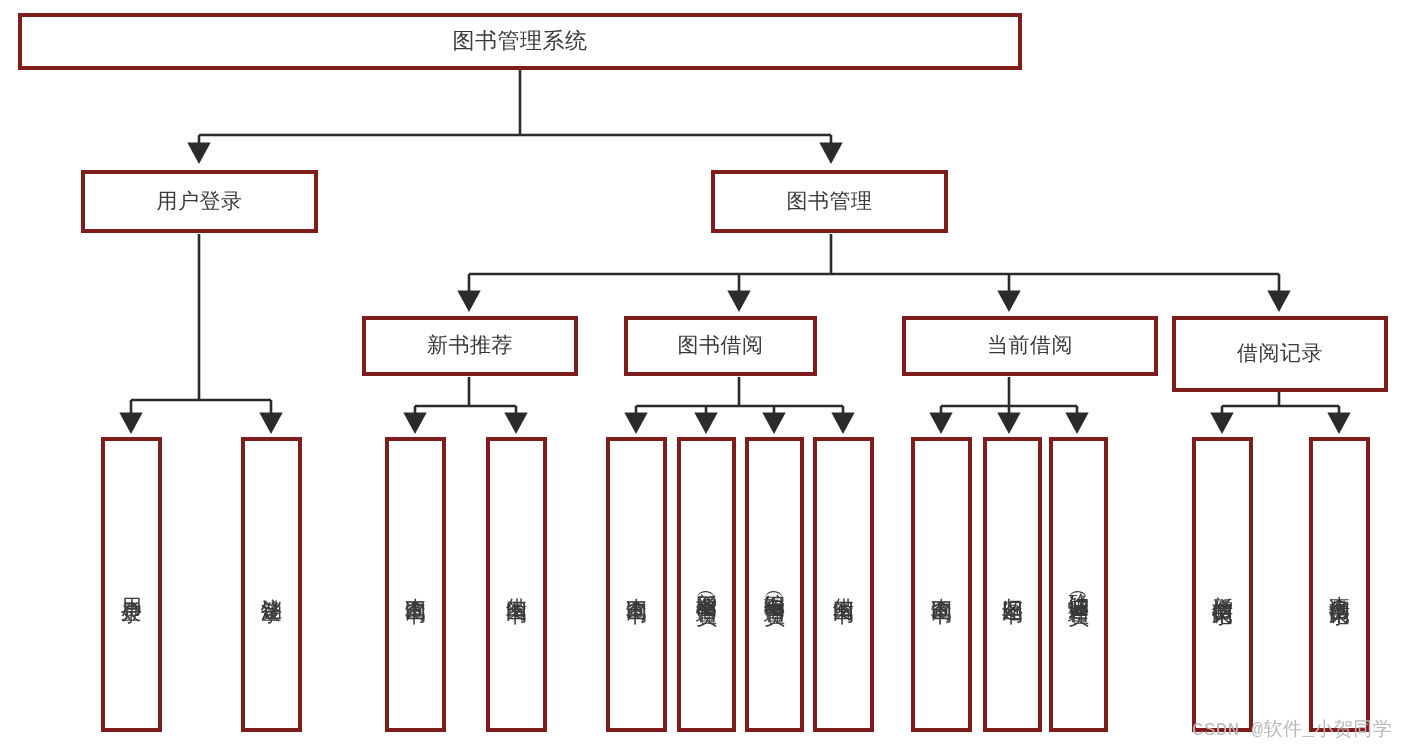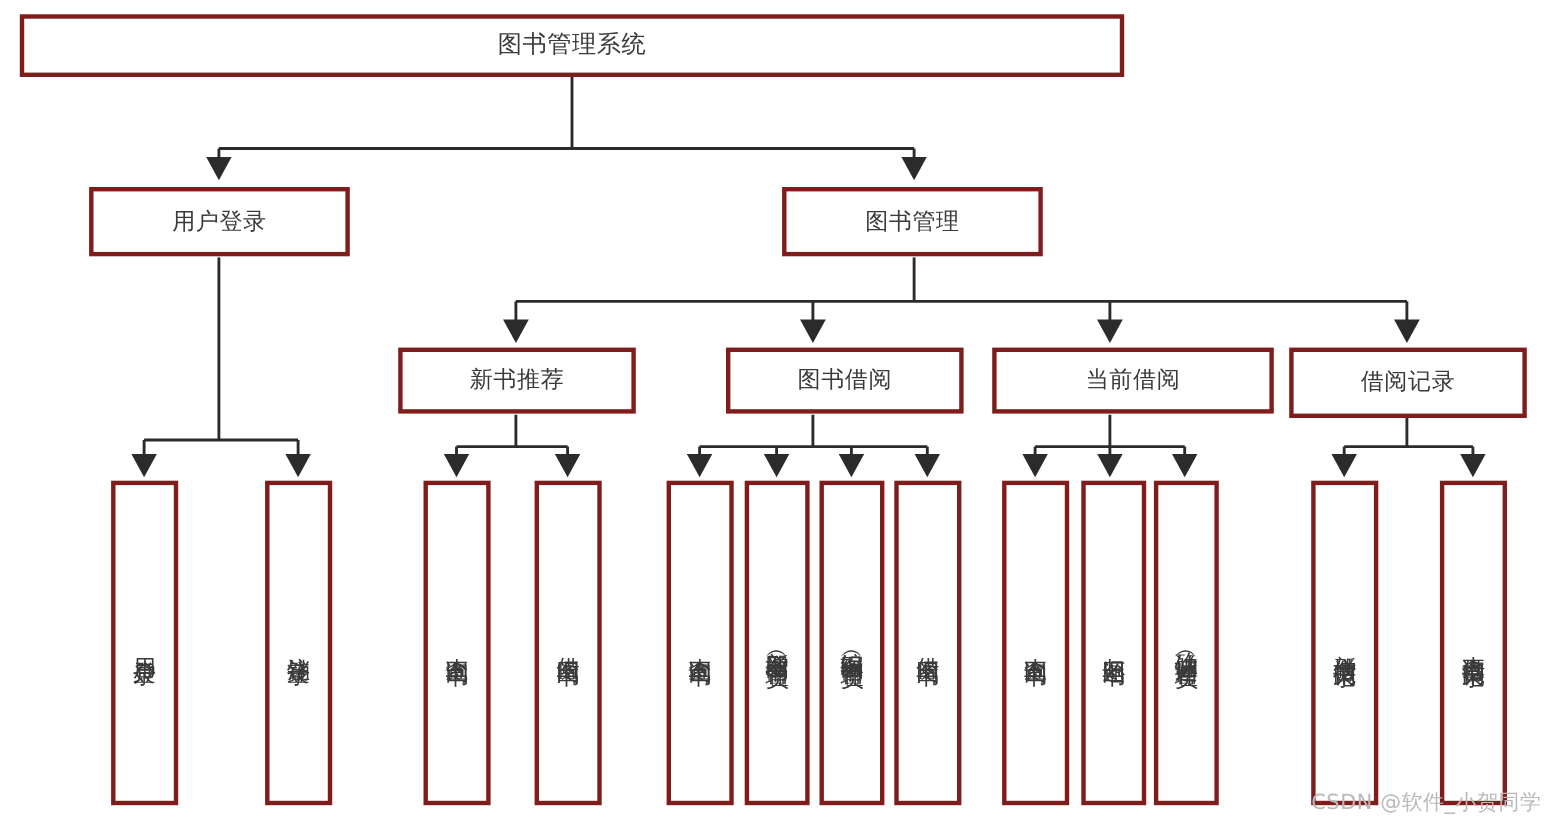--- a/index.html
+++ b/index.html
@@ -128,27 +128,27 @@
   <div class="node" style="left:81px; top:170px; width:237px; height:63px;">
     <span class="label">用户登录</span>
   </div>
   <div class="node" style="left:711px; top:170px; width:237px; height:63px;">
     <span class="label">图书管理</span>
   </div>
 
   <div class="node" style="left:362px; top:316px; width:216px; height:60px;">
     <span class="label">新书推荐</span>
   </div>
-  <div class="node" style="left:660px; top:316px; width:216px; height:60px;">
+  <div class="node" style="left:624px; top:316px; width:193px; height:60px;">
     <span class="label">图书借阅</span>
   </div>
   <div class="node" style="left:902px; top:316px; width:256px; height:60px;">
     <span class="label">当前借阅</span>
   </div>
-  <div class="node" style="left:1172px; top:316px; width:216px; height:64px;">
+  <div class="node" style="left:1172px; top:316px; width:216px; height:76px;">
     <span class="label">借阅记录</span>
   </div>
 
   <div class="node vertical" style="left:101px; top:437px; width:61px; height:295px;">
     <span class="label">用户登录</span>
   </div>
   <div class="node vertical" style="left:241px; top:437px; width:61px; height:295px;">
     <span class="label">注销登录</span>
   </div>
 
@@ -182,17 +182,17 @@
     <span class="label">确认归还（管理员）</span>
   </div>
 
   <div class="node vertical" style="left:1192px; top:437px; width:61px; height:295px;">
     <span class="label">新增借阅记录</span>
   </div>
   <div class="node vertical" style="left:1309px; top:437px; width:61px; height:295px;">
     <span class="label">查询借阅记录</span>
   </div>
 
-  <div class="watermark" style="left:1192px; top:716px;">
+  <div class="watermark" style="left:1192px; top:716px;font-family:Liberation Mono, monospace;">
     <span>CSDN @软件_小贺同学</span>
   </div>
 
 </div>
 
 </body></html>

